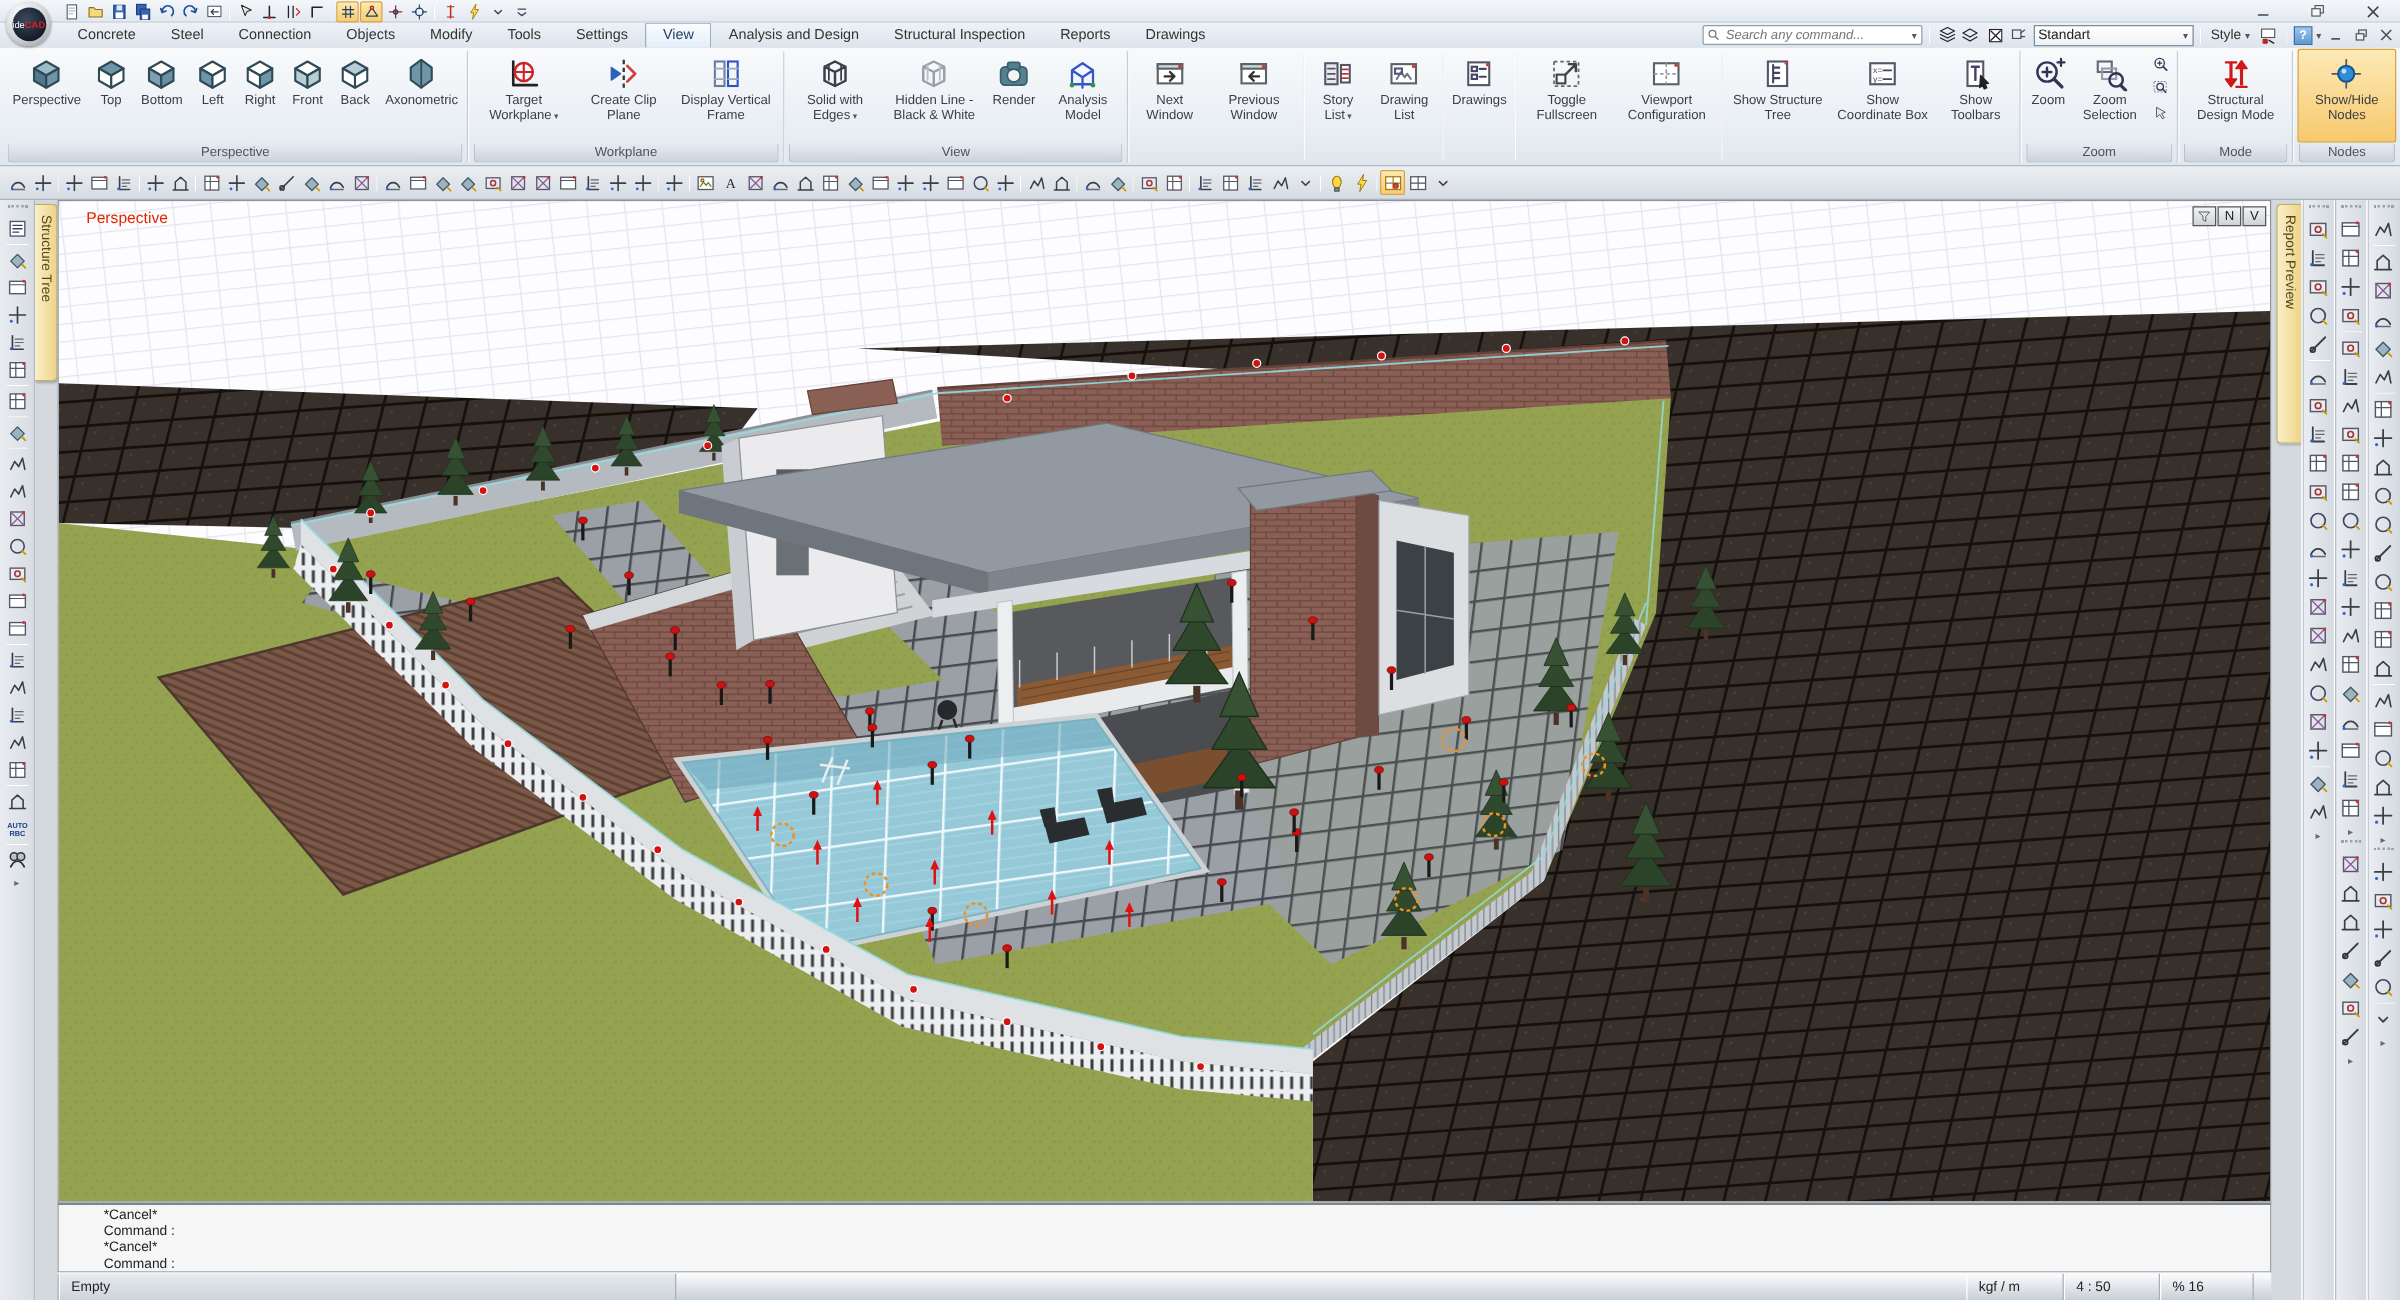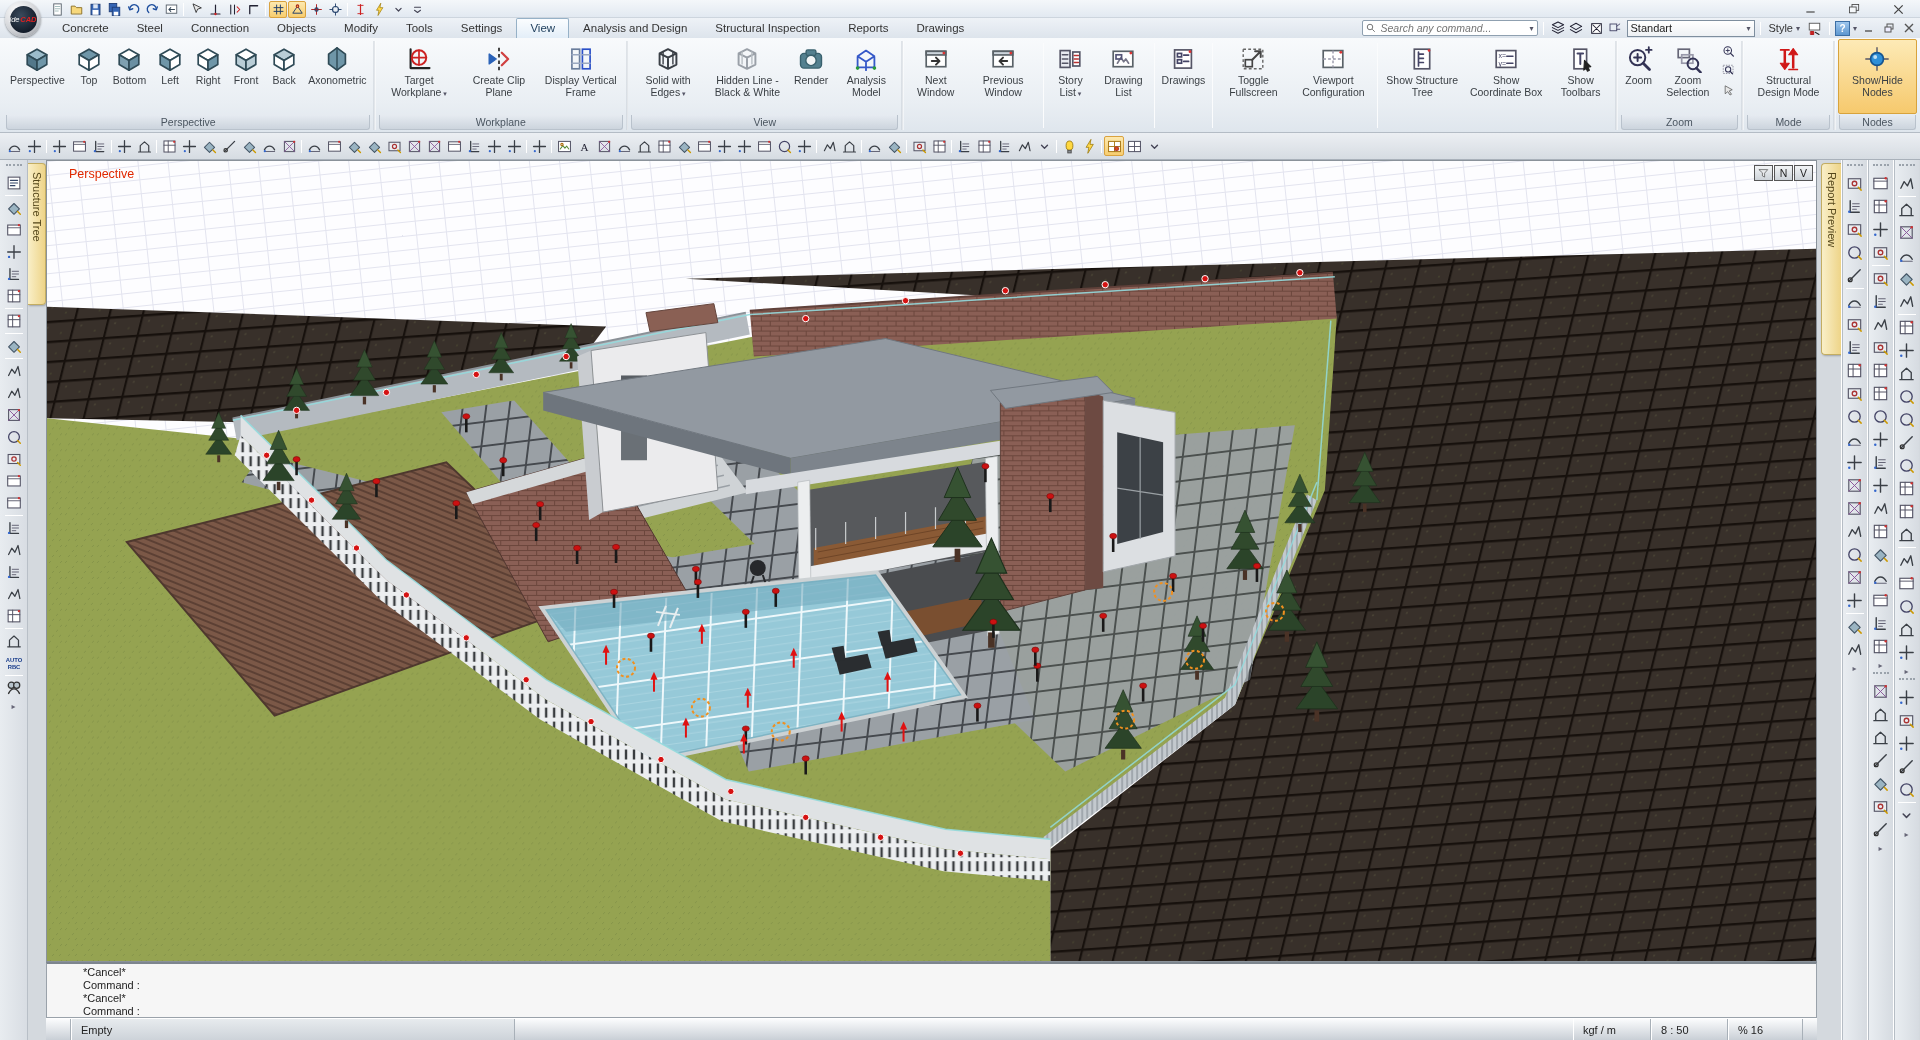--- a/index.html
+++ b/index.html
@@ -4,21 +4,21 @@
 <style>
   html,body{margin:0;padding:0;width:1920px;height:1040px;overflow:hidden;
     font-family:"Liberation Sans","DejaVu Sans",sans-serif;background:#d4d9de;-webkit-font-smoothing:antialiased;}
   *{box-sizing:border-box;}
   
   #titlebar{position:absolute;top:0;left:0;right:0;height:18px;background:linear-gradient(#f4f7fa,#e2e9f1);border-bottom:1px solid #cdd5de;z-index:5;}
   #apptitle{position:absolute;left:0;right:0;top:2px;text-align:center;font-size:12px;color:#333;pointer-events:none;}
   #logo{position:absolute;top:1px;left:5px;width:36px;height:36px;border-radius:50%;z-index:20;
     background:radial-gradient(circle at 35% 30%,#ffffff,#d2d4d8 55%,#8a8e94);box-shadow:0 1px 2px rgba(0,0,0,.4);display:flex;align-items:center;justify-content:center;}
   #logo .inner{width:27px;height:27px;border-radius:50%;background:radial-gradient(circle at 40% 35%,#3a4a5c,#141d2a 70%);
-    display:flex;align-items:center;justify-content:space-between;font-size:7.5px;font-style:italic;color:#fff;}
+    display:flex;align-items:center;justify-content:center;font-size:7.5px;color:#fff;}
   #logo .inner b{color:#e02020;}
   #qa{position:absolute;left:48px;top:0;height:18px;display:flex;align-items:center;gap:1px;}
   .qico{width:18px;height:17px;display:flex;align-items:center;justify-content:center;border:1px solid transparent;border-radius:2px;}
   .qico.on{background:linear-gradient(#fde9b0,#f7cd6f);border-color:#d9a23f;}
   .vsep{width:1px;height:13px;background:#b8c0c8;border-right:1px solid #fff;margin:0 2px;}
   #winbtns{position:absolute;right:0;top:0;height:18px;display:flex;}
   .wbtn{width:44px;height:18px;display:flex;align-items:center;justify-content:center;color:#444;}
   
   #tabrow{position:absolute;top:18px;left:0;right:0;height:20px;background:linear-gradient(#eef2f7,#dde4ec);display:flex;align-items:flex-end;z-index:4;}
   #tabs{display:flex;margin-left:48px;height:20px;}
@@ -65,21 +65,21 @@
   #righttab{right:79px;top:3px;width:20px;height:192px;border:1px solid #c3ad62;border-right:none;border-radius:4px 0 0 4px;}
   #center{position:absolute;left:46px;right:103px;top:0;bottom:0;}
   #viewport{position:absolute;left:0;right:0;top:0;height:802px;background:#fdfdff;border:1px solid #8a929a;}
   #vplabel{position:absolute;left:22px;top:6px;font-size:12.5px;color:#e02800;z-index:3;}
   #vpbtns{position:absolute;right:3px;top:4px;display:flex;gap:1px;z-index:3;}
   .vpbtn{width:19px;height:16px;background:linear-gradient(#f2f4f6,#cdd3d9);border:1px solid #555;display:flex;align-items:center;justify-content:center;font-size:10.5px;color:#222;}
   #scene{position:absolute;inset:0;width:100%;height:100%;}
   #cmdline{position:absolute;left:0;right:0;top:802px;height:56px;background:#f6f6f6;border:1px solid #9aa2aa;border-top:2px solid #7d858d;padding:2px 0 0 36px;font-size:11px;color:#222;line-height:13px;}
   #statusbar{position:absolute;left:0;right:0;top:858px;height:22px;background:linear-gradient(#fbfcfd,#c9cfd6);border-top:1px solid #fff;display:flex;align-items:stretch;font-size:11px;color:#222;}
   .scell{display:flex;align-items:center;padding:0 10px;border-right:1px solid #a8b0b8;box-shadow:inset 1px 0 0 #fff;}
-  .scell.first{margin-left:24px;width:445px;background:linear-gradient(#e7ebee,#cdd3d9);border-left:1px solid #a8b0b8;}
+  .scell.first{margin-left:0;width:495px;background:linear-gradient(#e7ebee,#cdd3d9);border-left:1px solid #a8b0b8;}
   .sflex{flex:1;}
   #rightpanel{position:absolute;right:0;top:0;bottom:0;width:79px;display:flex;}
   .rcol{width:26px;background:linear-gradient(90deg,#eaeef2,#d6dbe1);border-left:1px solid #fff;box-shadow:inset 1px 0 0 #b6bdc5;display:flex;flex-direction:column;align-items:center;padding-top:2px;overflow:hidden;}
   .rcol .rico{width:23px;height:23px;}
 </style>
 </head>
 <body>
 
 <div id="titlebar">
   <div id="qa">
@@ -1463,21 +1463,21 @@
         <div>*Cancel*</div>
         <div>Command :</div>
         <div>*Cancel*</div>
         <div>Command :</div>
       </div>
 
     <div id="statusbar">
       <div class="scell first">Empty</div>
       <div class="sflex"></div>
       <div class="scell" style="width:78px">kgf / m</div>
-      <div class="scell" style="width:77px">8 : 50</div>
+      <div class="scell" style="width:77px">4 : 50</div>
       <div class="scell" style="width:75px">% 16</div>
       <div style="width:14px"></div>
     </div>
   </div>
 
   <div id="righttab" class="sidetab">Report Preview</div>
   <div id="rightpanel">
       <div class="rcol">
         <div class="grip"></div>
         <div class="rico">

